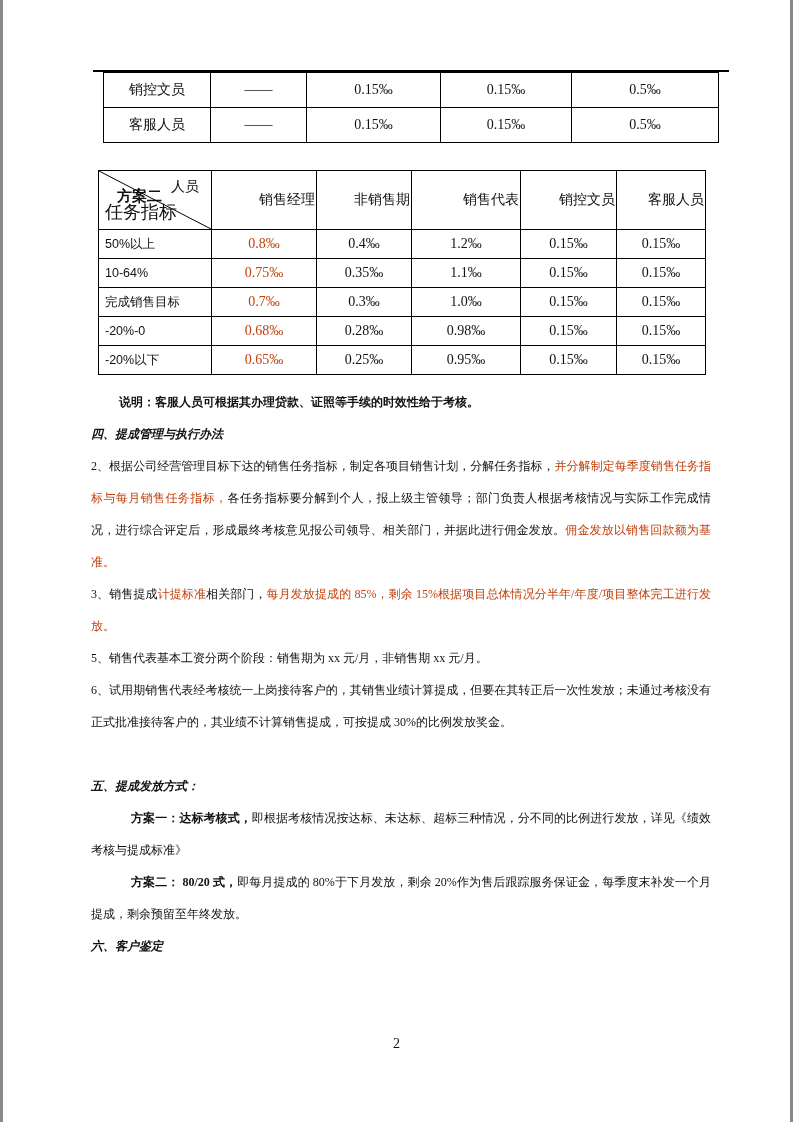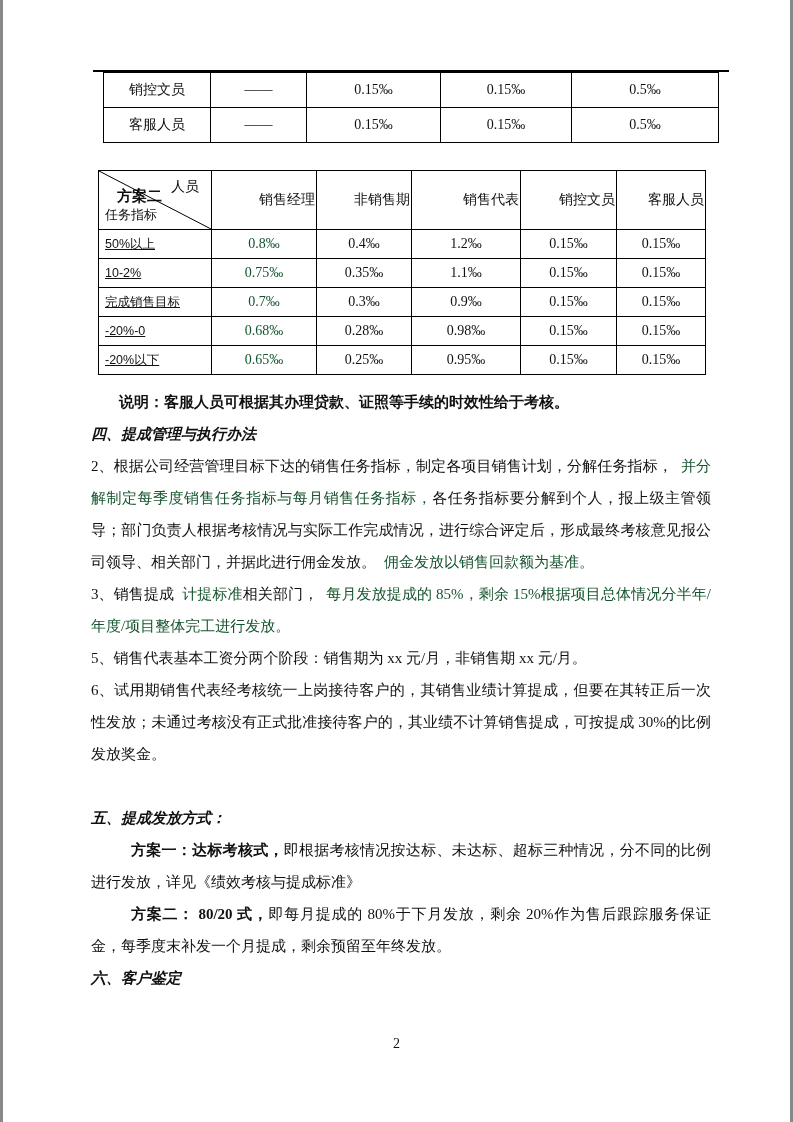--- a/index.html
+++ b/index.html
@@ -21,32 +21,31 @@
   .plan2-heading {
     position:absolute; left:114px; top:144px;
     font-size:15px; font-weight:bold;margin-top:43px;
   }
   .t2 { position:absolute; left:95px; top:170px; width:607px; }
   .t2 th { height:56px; text-align:right; font-size:14px; }
   .t2 td { height:26px; font-size:14px; text-align:center; }
   .t2 td.rowlabel {
     text-align:left; padding-left:6px; font-size:12.5px;
     font-family:"Liberation Sans","DejaVu Sans",sans-serif;
-    text-decoration:underline;
   }
   .diag { position:relative; padding:0; }
   .diag svg { position:absolute; left:0; top:0; width:100%; height:100%; }
   .diag .corner-top { position:absolute; top:7px; right:12px; font-size:14px; }
-  .diag .corner-bottom { position:absolute; bottom:5px; left:6px; font-size:13px; }
-  .blu { color:#14532d;margin-left:8px; }
+  .diag .corner-bottom { position:absolute; bottom:5px; left:6px; font-size:18px; }
+  .blu { color:#c2410c; }
   .b { font-weight:bold; }
   
   .textflow {
     position:absolute; left:88px; top:386px; width:620px;
-    font-size:15px; line-height:32px; text-align:justify;
+    font-size:12px; line-height:32px; text-align:justify;
   }
   .textflow p { margin:0; }
   .note { font-weight:bold; text-indent:28px; }
   .h-bold { font-weight:bold;font-style:italic; }
   .gap-before { margin-top:32px !important; }
   .plan-para { text-indent:40px; }
   .page-number {
     position:absolute; left:0; top:1036px; width:100%;
     text-align:center; font-size:14px;
   }
@@ -112,32 +111,32 @@
       </tr>
       <tr>
         <td class="rowlabel">50%以上</td>
         <td class="blu">0.8‰</td>
         <td>0.4‰</td>
         <td>1.2‰</td>
         <td>0.15‰</td>
         <td>0.15‰</td>
       </tr>
       <tr>
-        <td class="rowlabel">10-2%</td>
+        <td class="rowlabel">10-64%</td>
         <td class="blu">0.75‰</td>
         <td>0.35‰</td>
         <td>1.1‰</td>
         <td>0.15‰</td>
         <td>0.15‰</td>
       </tr>
       <tr>
         <td class="rowlabel">完成销售目标</td>
         <td class="blu">0.7‰</td>
         <td>0.3‰</td>
-        <td>0.9‰</td>
+        <td>1.0‰</td>
         <td>0.15‰</td>
         <td>0.15‰</td>
       </tr>
       <tr>
         <td class="rowlabel">-20%-0</td>
         <td class="blu">0.68‰</td>
         <td>0.28‰</td>
         <td>0.98‰</td>
         <td>0.15‰</td>
         <td>0.15‰</td>

